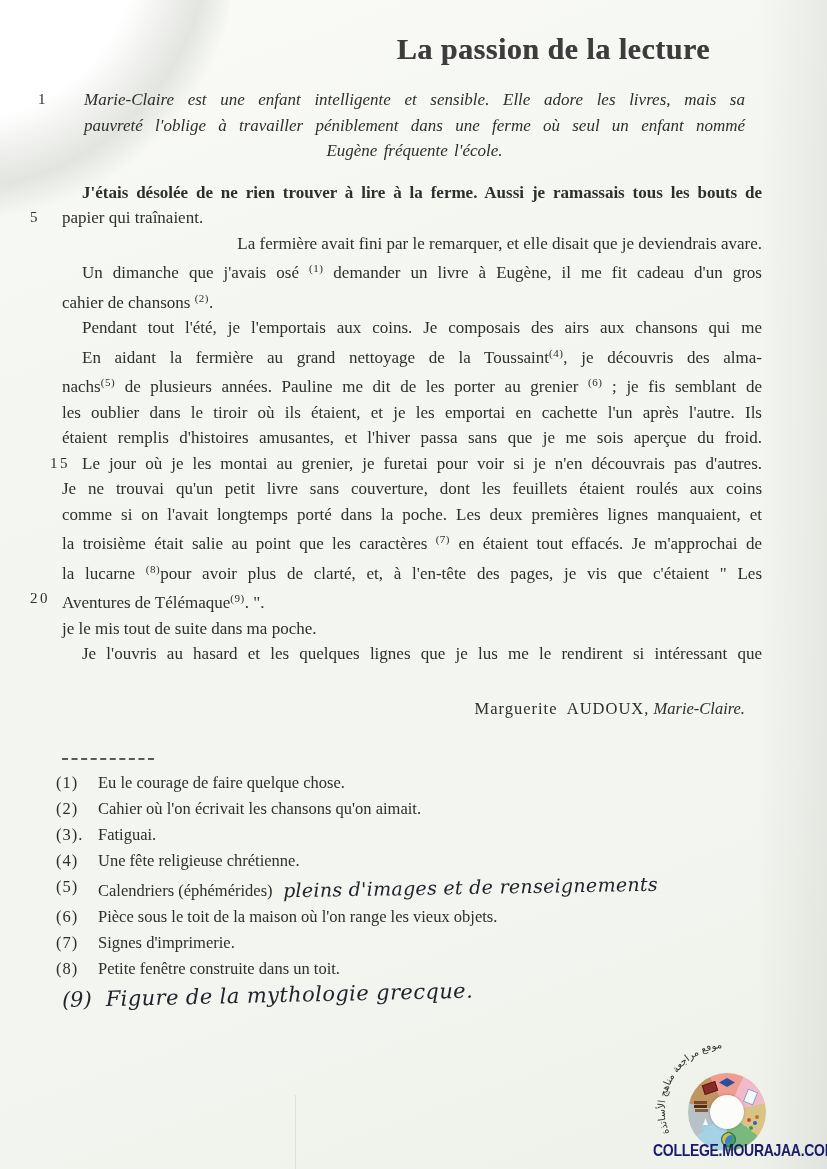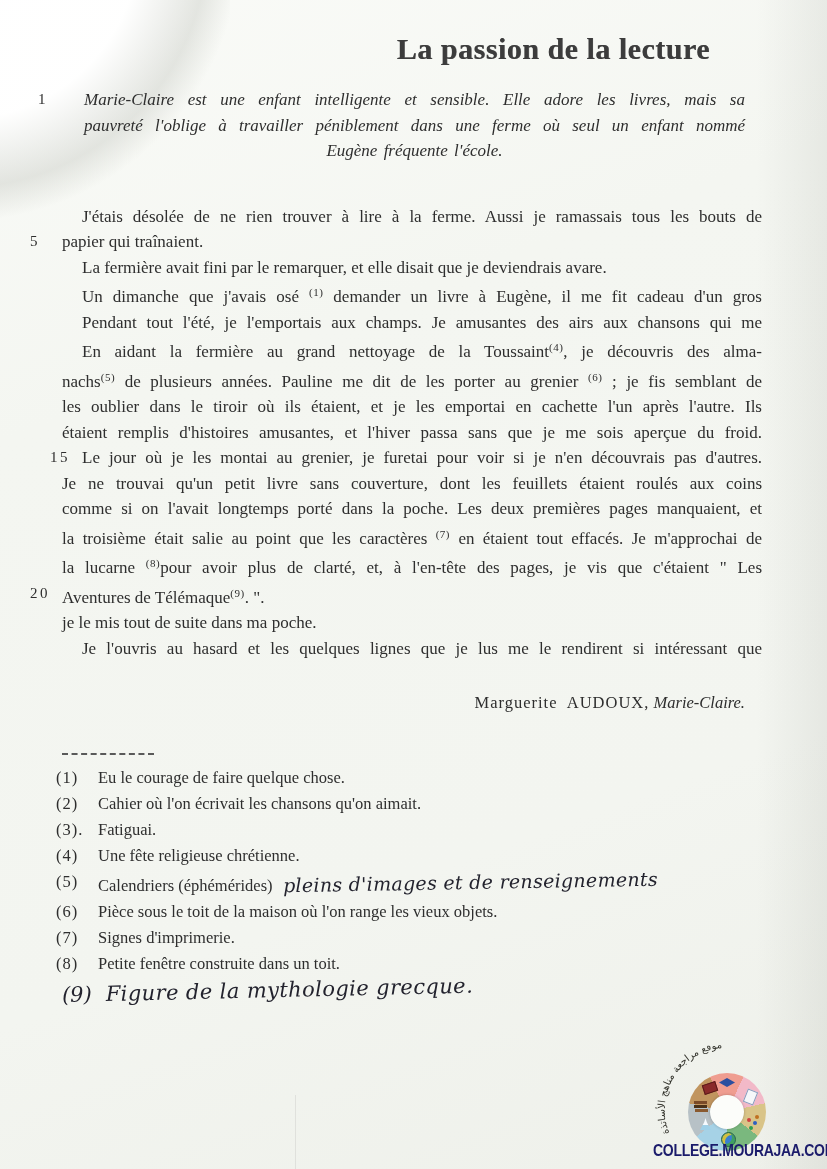--- a/index.html
+++ b/index.html
@@ -17,21 +17,21 @@
 
   .title {
     position:absolute; top:32px; left:40px; width:670px; text-align:right;
     font-size:30px; font-weight:bold; letter-spacing:0.5px; color:#3c3c3c;
     text-shadow:0.4px 0.4px 0 #777;
   }
 
   .text-col { position:absolute; top:87px; left:62px; width:700px; font-size:17px; line-height:25.5px; }
   .line { position:relative; }
   .j { text-align:justify; text-align-last:justify; }
-  .ind { text-indent:20px; }
+  .ind { text-indent:20px;text-align:right; }
   .it { font-style:italic; margin-left:22px; margin-right:17px; word-spacing:2px;text-align:center; }
   .num { position:absolute; left:-32px; top:0; font-size:15px; font-style:normal; letter-spacing:2.5px; color:#2e2e2e; }
   .it .num { left:-46px; letter-spacing:0; }
   .sup { font-size:11px; vertical-align:6px; letter-spacing:0.5px; white-space:nowrap; }
 
   .attrib { margin-top:29px; padding-right:17px; text-align:left; text-align-last:right; font-size:16.5px; }
   .attrib .author { letter-spacing:1px; word-spacing:5px; }
   .attrib .work { font-style:italic; }
 
   .divider { margin-top:37px; width:92px; border-top:2px dashed #5a5a5a; height:0; }
@@ -76,32 +76,33 @@
   <div class="shade-right"></div>
   <div class="crease"></div>
 
   <div class="title">La passion de la lecture</div>
 
   <div class="text-col">
     <div id="body-lines">
         <div class="line j it"><span class="num">1</span>Marie-Claire est une enfant intelligente et sensible. Elle adore les livres, mais sa</div>
         <div class="line j it">pauvreté l'oblige à travailler péniblement dans une ferme où seul un enfant nommé</div>
         <div class="line it">Eugène fréquente l'école.</div>
-        <div class="line j ind" style="margin-top: 40px;">J'étais désolée de ne rien trouver à lire à la ferme. Aussi je ramassais tous les bouts de</div>
+        <div class="line j ind" style="margin-top: 16px; font-weight: bold;">J'étais désolée de ne rien trouver à lire à la ferme. Aussi je ramassais tous les bouts de</div>
         <div class="line"><span class="num">5</span>papier qui traînaient.</div>
         <div class="line ind">La fermière avait fini par le remarquer, et elle disait que je deviendrais avare.</div>
         <div class="line j ind">Un dimanche que j'avais osé <span class="sup">(1)</span> demander un livre à Eugène, il me fit cadeau d'un gros</div>
-        <div class="line j ind">Pendant tout l'été, je l'emportais aux champs. Je amusantes des airs aux chansons qui me</div>
+        <div class="line">cahier de chansons <span class="sup">(2)</span>.</div>
+        <div class="line j ind">Pendant tout l'été, je l'emportais aux coins. Je composais des airs aux chansons qui me</div>
         <div class="line j ind">En aidant la fermière au grand nettoyage de la Toussaint<span class="sup">(4)</span>, je découvris des alma-</div>
         <div class="line j">nachs<span class="sup">(5)</span> de plusieurs années. Pauline me dit de les porter au grenier <span class="sup">(6)</span> ; je fis semblant de</div>
         <div class="line j">les oublier dans le tiroir où ils étaient, et je les emportai en cachette l'un après l'autre. Ils</div>
         <div class="line j">étaient remplis d'histoires amusantes, et l'hiver passa sans que je me sois aperçue du froid.</div>
         <div class="line j ind"><span class="num">15</span>Le jour où je les montai au grenier, je furetai pour voir si je n'en découvrais pas d'autres.</div>
         <div class="line j">Je ne trouvai qu'un petit livre sans couverture, dont les feuillets étaient roulés aux coins</div>
-        <div class="line j">comme si on l'avait longtemps porté dans la poche. Les deux premières pages manquaient, et</div>
+        <div class="line j">comme si on l'avait longtemps porté dans la poche. Les deux premières lignes manquaient, et</div>
         <div class="line j">la troisième était salie au point que les caractères <span class="sup">(7)</span> en étaient tout effacés. Je m'approchai de</div>
         <div class="line j">la lucarne <span class="sup">(8)</span>pour avoir plus de clarté, et, à l'en-tête des pages, je vis que c'étaient " Les</div>
         <div class="line"><span class="num">20</span>Aventures de Télémaque<span class="sup">(9)</span>. ".</div>
         <div class="line">je le mis tout de suite dans ma poche.</div>
         <div class="line j ind">Je l'ouvris au hasard et les quelques lignes que je lus me le rendirent si intéressant que</div>
       </div>
 
     <div class="attrib">
       <span class="author">Marguerite AUDOUX,</span><span class="work"> Marie-Claire.</span>
     </div>

